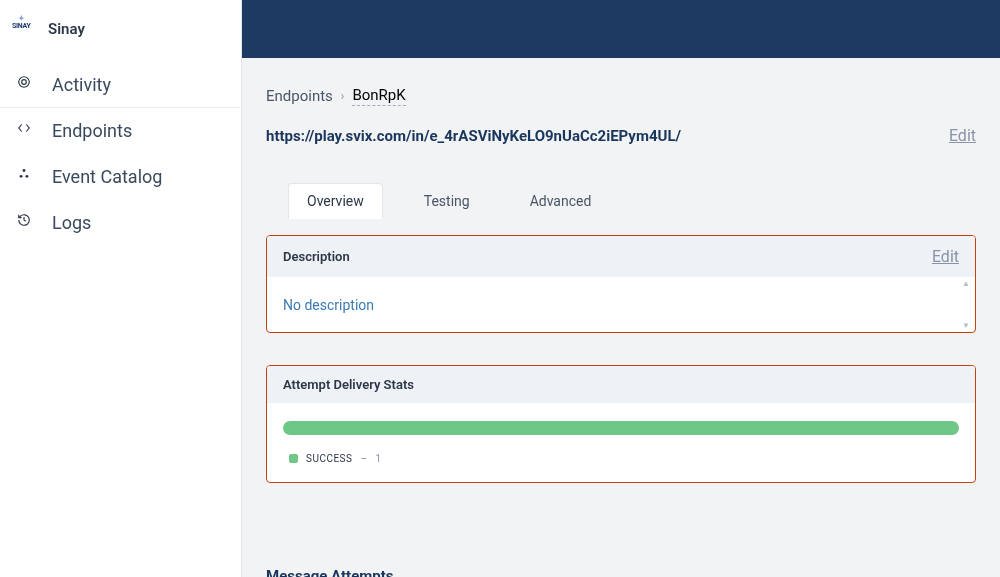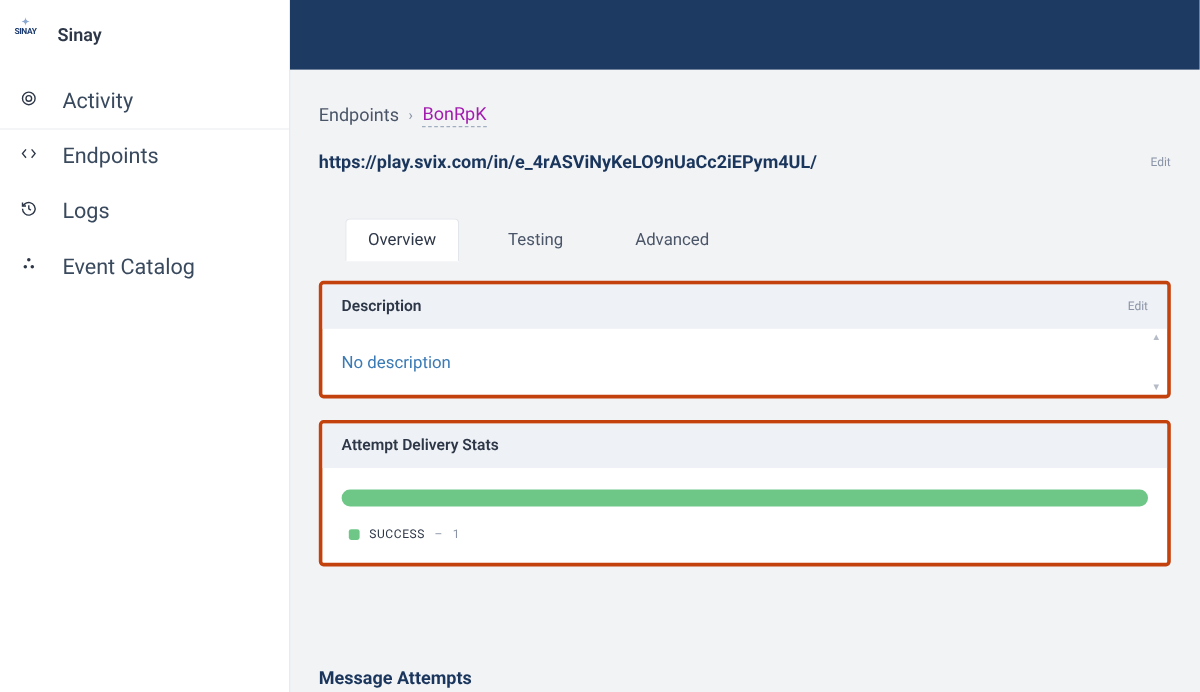--- a/index.html
+++ b/index.html
@@ -87,39 +87,40 @@
   .breadcrumb {
     display: flex;
     align-items: center;
     gap: 8px;
     font-size: 15px;
     color: #4a5568;
     margin-bottom: 20px;
   }
   .breadcrumb .sep { color: #8a94a6; font-size: 12px; }
   .breadcrumb .current {
-    color: #a21caf;
+    color: #000000;
     border-bottom: 1px dashed #a0aec0;
     padding-bottom: 1px;
   }
   .url-row {
     display: flex;
     justify-content: space-between;
     align-items: center;
     margin-bottom: 38px;
   }
   .url {
     font-size: 15px;
     font-weight: 700;
     color: #1a365d;
   }
   .edit-link {
-    font-size: 10px;
+    font-size: 16px;
     color: #8a94a6;
     cursor: pointer;
+    text-decoration: underline;
   }
   .tabs {
     display: flex;
     margin-bottom: 16px;
   }
   .tab {
     padding: 9px 18px;
     font-size: 14px;
     color: #4a5568;
     cursor: pointer;
@@ -129,23 +130,23 @@
     margin-left: 22px;
   }
   .tab.active {
     background: #fff;
     border-color: #e2e5ea;
     border-bottom-color: #fff;
     color: #2d3748;
   }
   .card {
     background: #fff;
-    border: 3px solid #c2410c;
+    border: 1px solid #c2410c;
     border-radius: 4px;
-    margin-bottom: 18px;
+    margin-bottom: 32px;
     overflow: hidden;
   }
   .card-header {
     background: #eef1f5;
     padding: 11px 16px;
     display: flex;
     justify-content: space-between;
     align-items: center;
   }
   .card-title {
@@ -226,37 +227,37 @@
         <span class="nav-icon">
           <svg viewBox="0 0 24 24" fill="none" stroke="currentColor" stroke-width="2">
               <polyline points="8 6 3 12 8 18"></polyline>
               <polyline points="16 6 21 12 16 18"></polyline>
             </svg>
         </span>
         <span>Endpoints</span>
       </div>
       <div class="nav-item">
         <span class="nav-icon">
+          <svg viewBox="0 0 24 24" fill="currentColor">
+              <circle cx="12" cy="6" r="2.5"></circle>
+              <circle cx="7" cy="16" r="2.5"></circle>
+              <circle cx="17" cy="16" r="2.5"></circle>
+            </svg>
+        </span>
+        <span>Event Catalog</span>
+      </div>
+      <div class="nav-item">
+        <span class="nav-icon">
           <svg viewBox="0 0 24 24" fill="none" stroke="currentColor" stroke-width="2">
               <path d="M3 12a9 9 0 1 0 3-6.7L3 8"></path>
               <polyline points="3 3 3 8 8 8"></polyline>
               <polyline points="12 7 12 12 15 14"></polyline>
             </svg>
         </span>
         <span>Logs</span>
-      </div>
-      <div class="nav-item">
-        <span class="nav-icon">
-          <svg viewBox="0 0 24 24" fill="currentColor">
-              <circle cx="12" cy="6" r="2.5"></circle>
-              <circle cx="7" cy="16" r="2.5"></circle>
-              <circle cx="17" cy="16" r="2.5"></circle>
-            </svg>
-        </span>
-        <span>Event Catalog</span>
       </div>
     </nav>
   </aside>
 
   <main class="main">
     <div class="topbar"></div>
     <div class="content">
 
       <div class="breadcrumb">
         <span>Endpoints</span>

